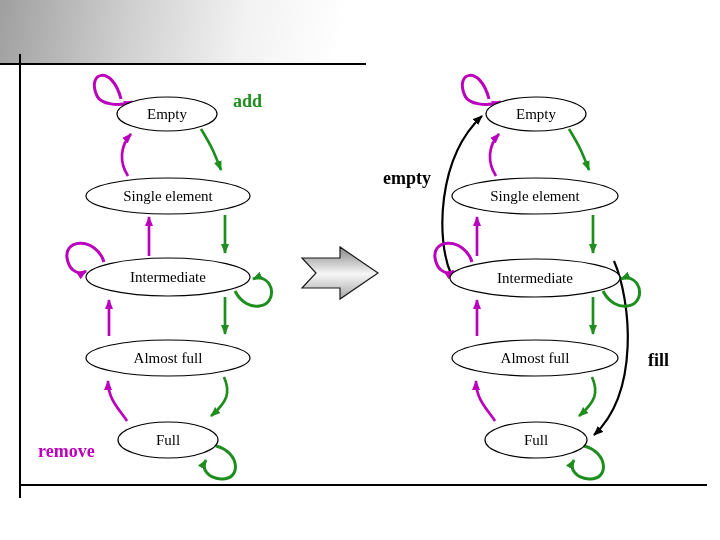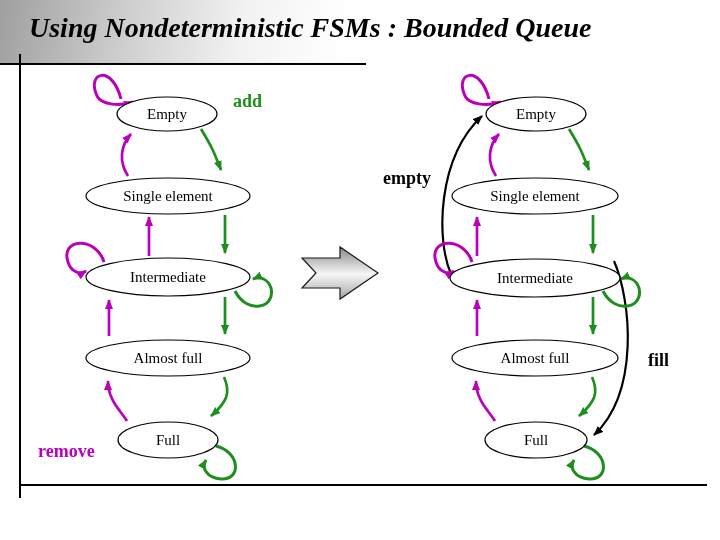--- a/index.html
+++ b/index.html
@@ -23,21 +23,20 @@
   .loop{fill:none;stroke-width:3;}
   .abstract{fill:none;stroke-width:2.2;}
   .edge-label{font-family:"Liberation Serif","DejaVu Serif",serif;font-size:18px;font-weight:bold;}
   #transform-arrow-poly{stroke:#1a1a1a;stroke-width:1.2;}
 </style>
 </head>
 <body>
 
 <div id="slide">
   <div id="header-gradient"></div>
-  <div id="slide-title">Using Nondeterministic FSMs : Bounded Queue</div>
   <div class="rule" id="title-underline"></div>
   <div class="rule" id="left-border-line"></div>
   <div class="rule" id="bottom-tick"></div>
   <div class="rule" id="bottom-border-line"></div>
 
   <svg width="720" height="540" viewBox="0 0 720 540">
     <defs>
       <marker id="mAdd" markerUnits="userSpaceOnUse" markerWidth="12" markerHeight="10" refX="9" refY="4" orient="auto">
         <path d="M0,0 L10,4 L0,8 Z" fill="#1e8e1e"></path>
       </marker>

